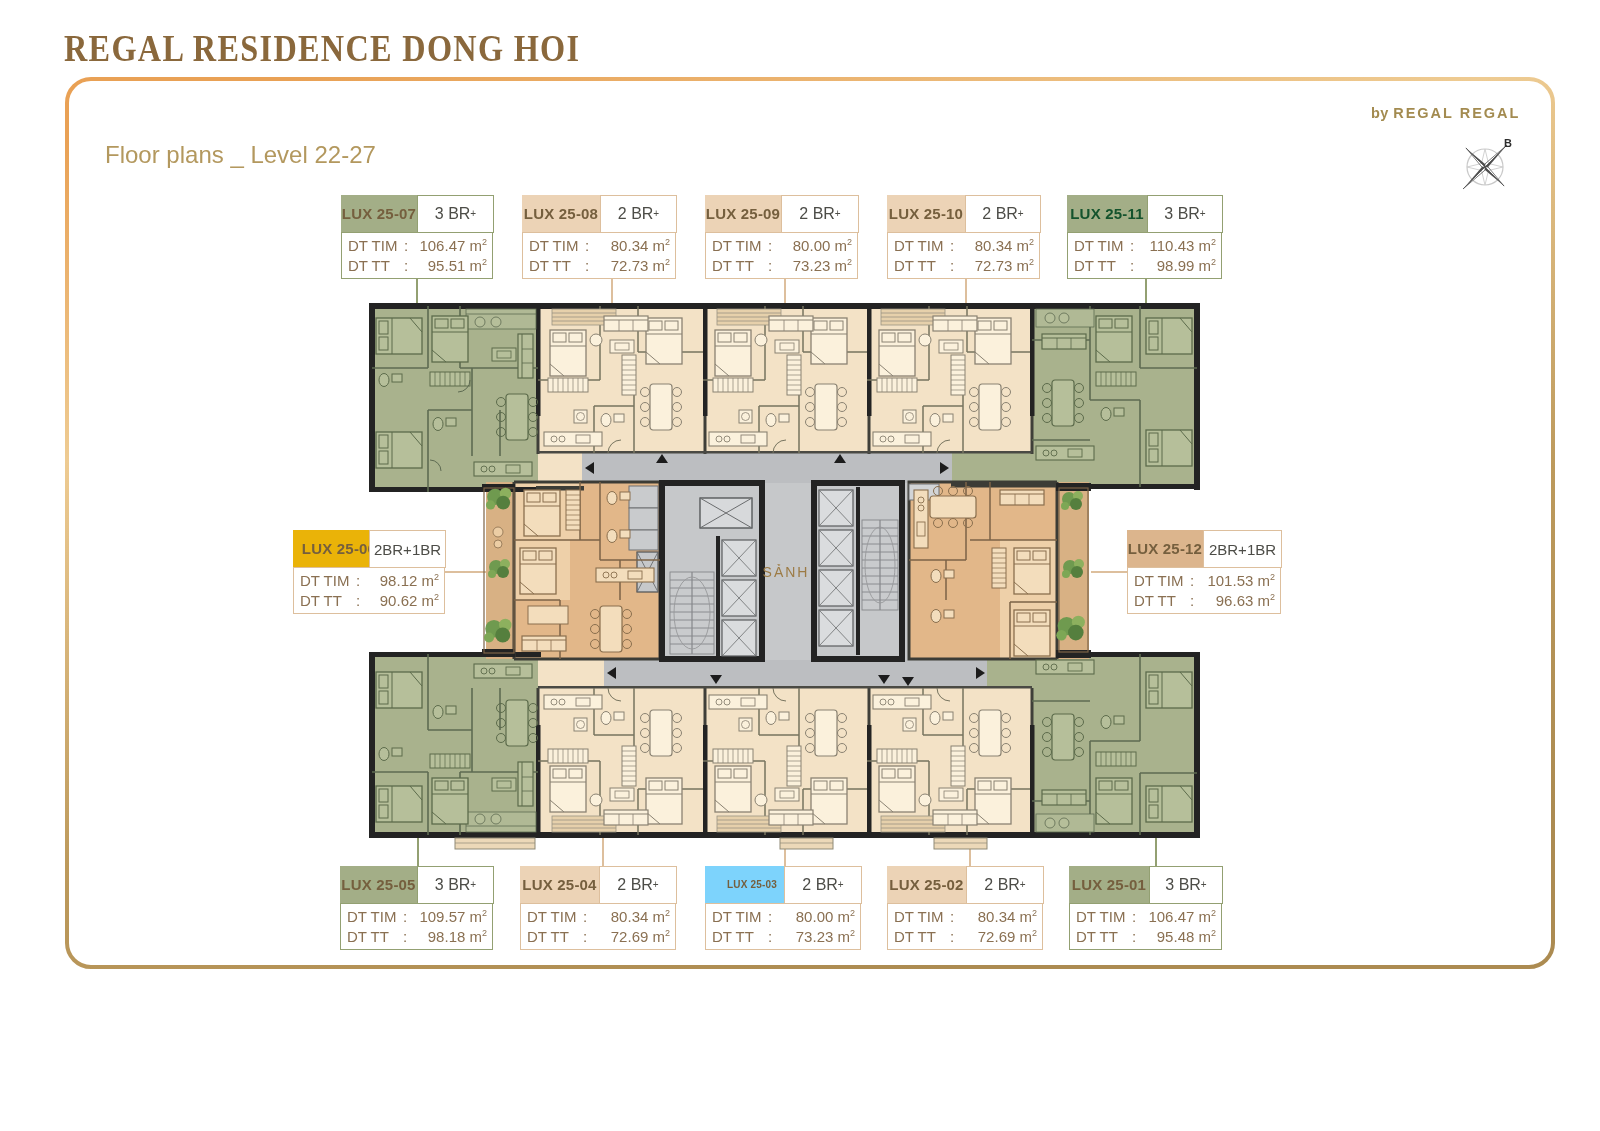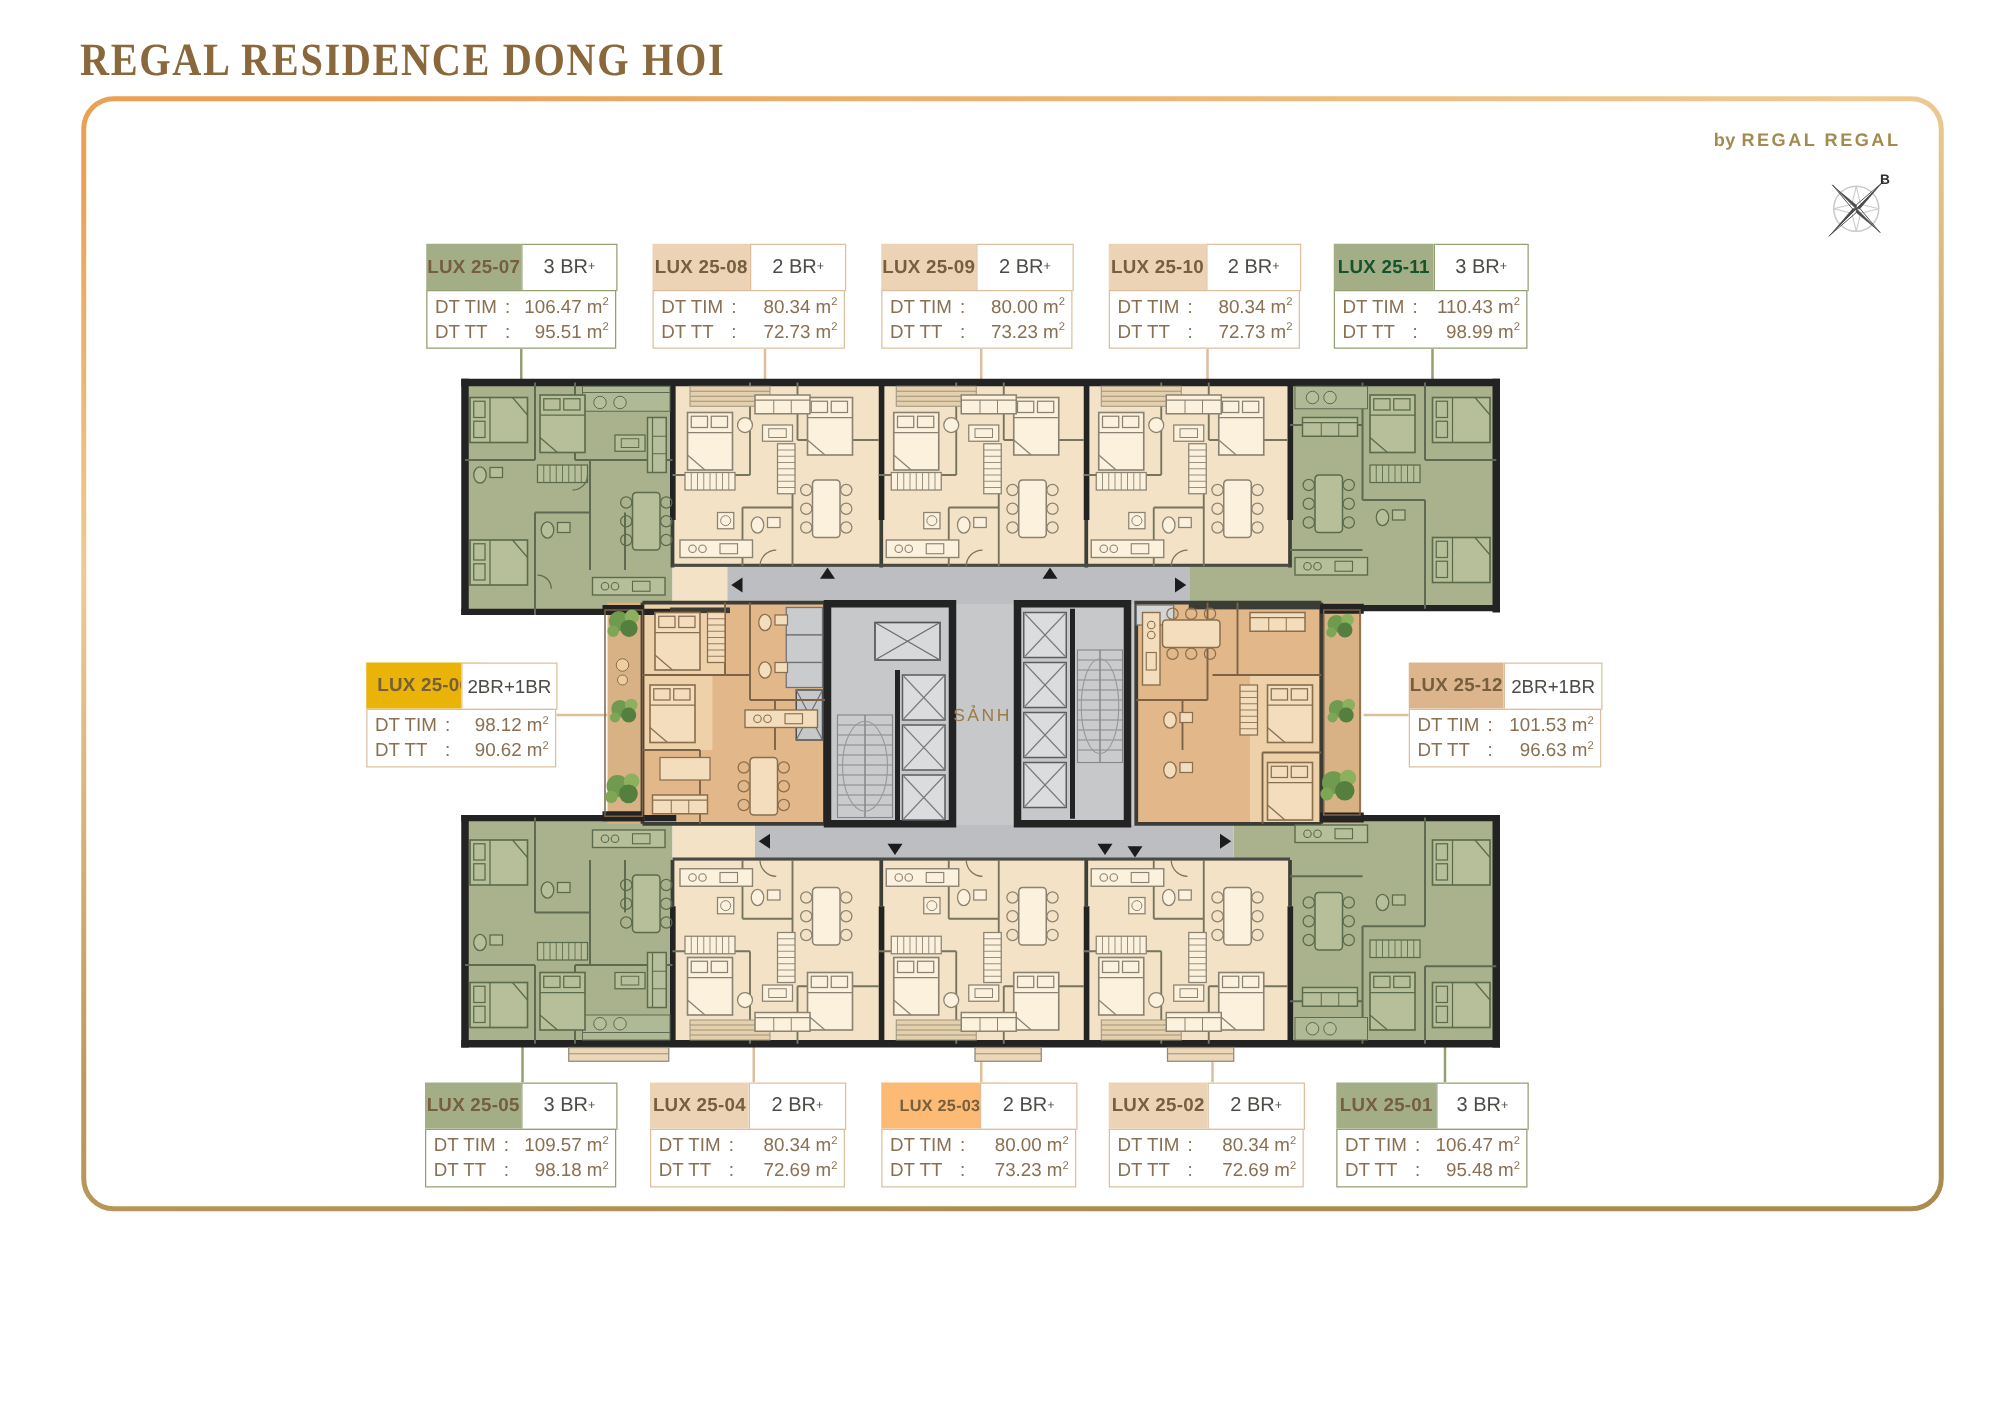--- a/index.html
+++ b/index.html
@@ -13,20 +13,21 @@
 <stop offset="0%" stop-color="#e9a155"></stop>
           <stop offset="30%" stop-color="#eecb92"></stop>
           <stop offset="68%" stop-color="#bd9a5c"></stop>
           <stop offset="100%" stop-color="#ac8b51"></stop>
 </linearGradient>
       </defs>
 <rect x="67" y="79" width="1486" height="888" rx="24" fill="none" stroke="url(#gold)" stroke-width="4"></rect>
 </svg>
 
 
+<div style="position:absolute;left:105px;top:141px;font-size:24px;color:#b3985e">Floor plans _ Level 22-27</div>
 
 <div style="position:absolute;left:1371px;top:105px;font-size:14.5px;font-weight:bold;letter-spacing:0.4px;color:#a38b50">by <span style="letter-spacing:2px">REGAL REGAL</span></div>
 
 <svg style="position:absolute;left:1446px;top:126px" width="80" height="80" viewBox="0 0 80 80" xmlns="http://www.w3.org/2000/svg">
 <g transform="translate(39,41)">
 <circle r="18" fill="none" stroke="#c9c9c9" stroke-width="1.2"></circle>
 <g fill="none" stroke="#cccccc" stroke-width="0.9">
 <path d="M0 -18 L3.5 -3.5 L18 0 L3.5 3.5 L0 18 L-3.5 3.5 L-18 0 L-3.5 -3.5 Z"></path>
 <line x1="-13" y1="-13" x2="13" y2="13"></line>
           <line x1="13" y1="-13" x2="-13" y2="13"></line>
@@ -154,21 +155,21 @@
 <div style="position:absolute;left:6px;top:4px">DT TIM</div>
         <div style="position:absolute;left:62px;top:4px">:</div>
         <div style="position:absolute;right:5px;top:4px">80.34 m<sup style="font-size:9px">2</sup></div>
 <div style="position:absolute;left:6px;top:24px">DT TT</div>
         <div style="position:absolute;left:62px;top:24px">:</div>
         <div style="position:absolute;right:5px;top:24px">72.69 m<sup style="font-size:9px">2</sup></div>
 </div>
     </div>
 
 <div style="position:absolute;left:705px;top:866px;width:156px">
-<div style="position:absolute;left:0;top:0;width:94px;height:37px;background:#fdba74;color:#755f3e;font-weight:bold;font-size:13px;letter-spacing:0.2px;white-space:nowrap;display:flex;align-items:center;justify-content:center">LUX 25-03</div>
+<div style="position:absolute;left:0;top:0;width:94px;height:37px;background:#7dd3fc;color:#755f3e;font-weight:bold;font-size:10px;letter-spacing:0.2px;white-space:nowrap;display:flex;align-items:center;justify-content:center">LUX 25-03</div>
 <div style="position:absolute;left:79px;top:0;width:76px;height:36px;border:1px solid #ddbf9d;background:#fff;color:#4c4c47;font-size:16px;white-space:nowrap;display:flex;align-items:center;justify-content:center">2 BR<sup style="font-size:10px">+</sup></div>
 <div style="position:absolute;left:0;top:37px;width:154px;height:45px;border:1px solid #ddbf9d;background:#fff;color:#8a7052;font-size:15px;white-space:nowrap">
 <div style="position:absolute;left:6px;top:4px">DT TIM</div>
         <div style="position:absolute;left:62px;top:4px">:</div>
         <div style="position:absolute;right:5px;top:4px">80.00 m<sup style="font-size:9px">2</sup></div>
 <div style="position:absolute;left:6px;top:24px">DT TT</div>
         <div style="position:absolute;left:62px;top:24px">:</div>
         <div style="position:absolute;right:5px;top:24px">73.23 m<sup style="font-size:9px">2</sup></div>
 </div>
     </div>

